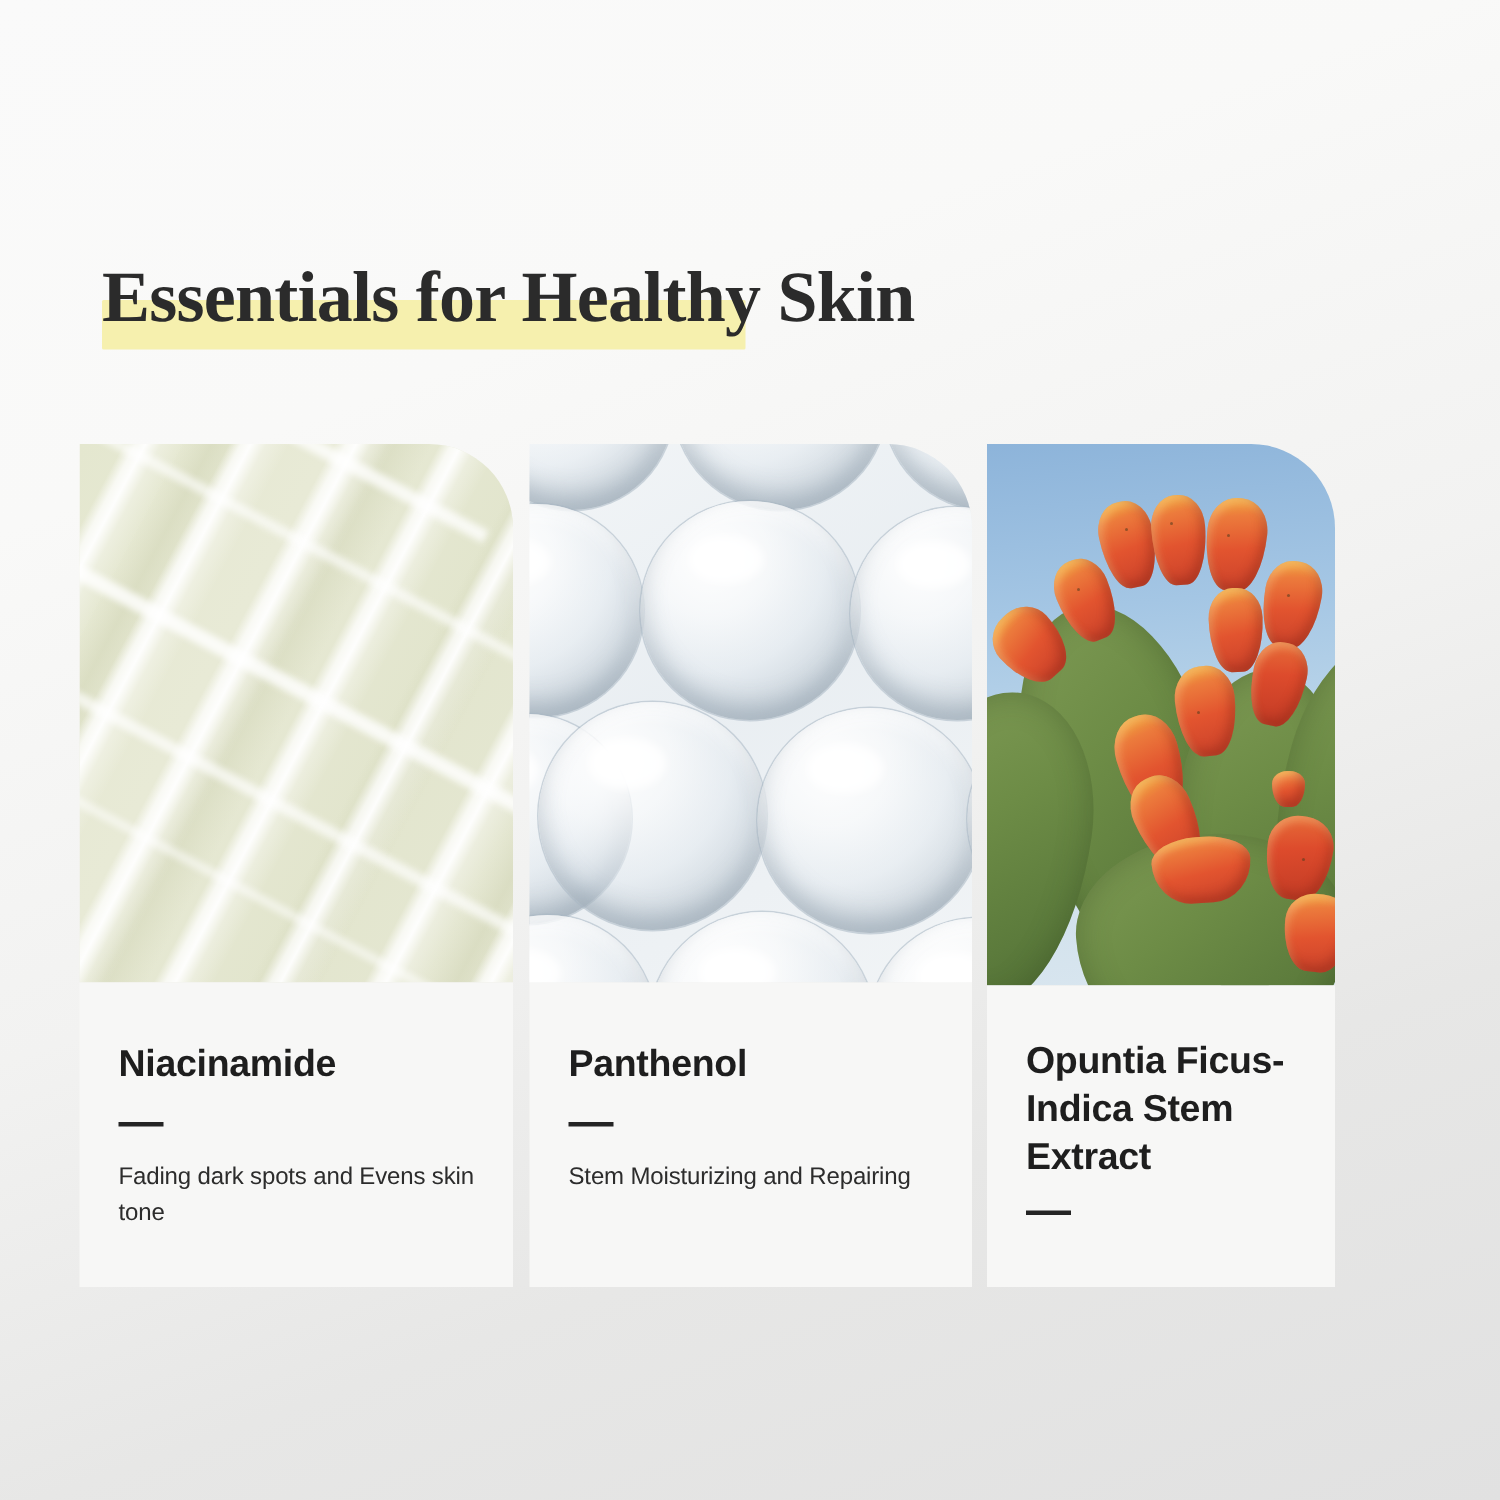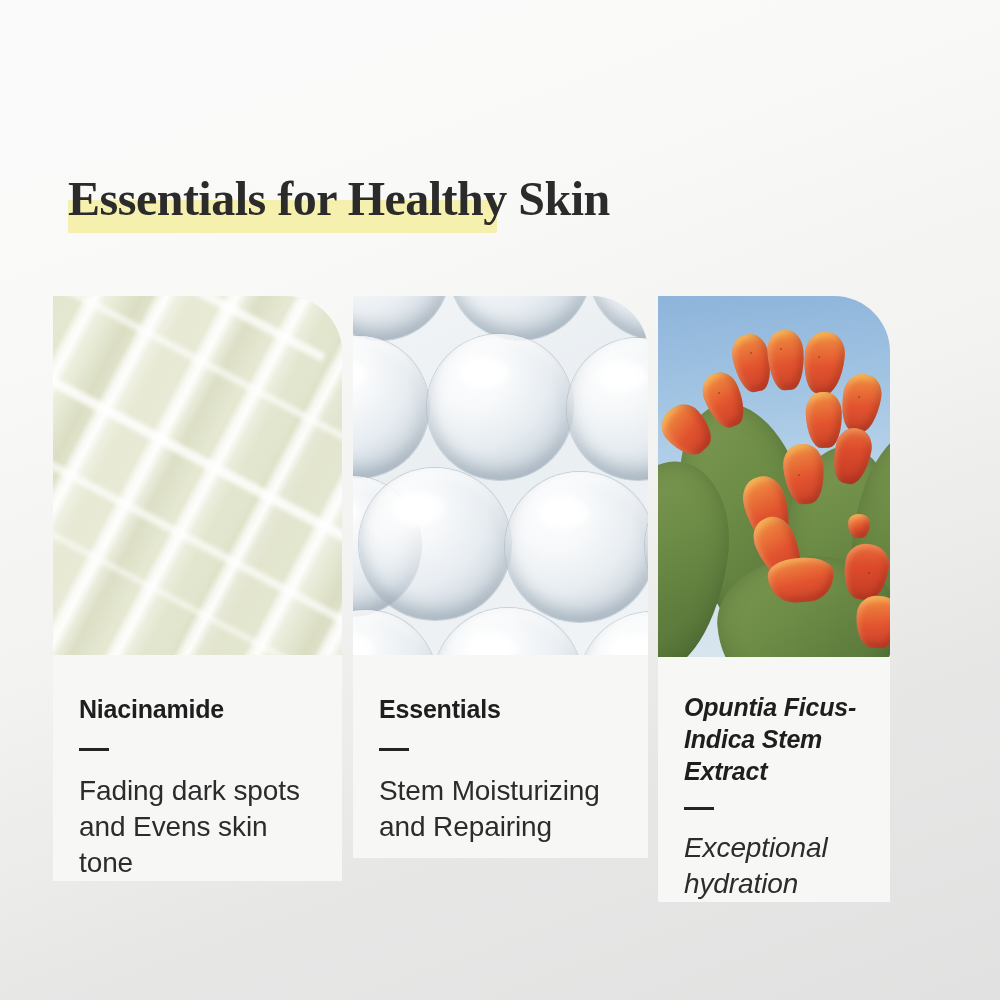--- a/index.html
+++ b/index.html
@@ -65,21 +65,21 @@
   }
   .card {
     position: absolute;
     top: 0;
     height: 562px;
     display: flex;
     flex-direction: column;
   }
   .card-1 { left: 0px;   width: 289px; }
   .card-2 { left: 300px; width: 295px; }
-  .card-3 { left: 605px; width: 232px; font-style: italic; }
+  .card-3 { left: 605px; width: 232px; }
 
   .card-media {
     position: relative;
     width: 100%;
     height: 359px;
     overflow: hidden;
     border-top-right-radius: 56px;
     flex: none;
   }
   .card-3 .card-media { height: 361px; }
@@ -103,22 +103,22 @@
   }
   .card-divider {
     width: 30px;
     height: 3px;
     background: #242424;
     margin: 23px 0 22px 0;
   }
   .card-3 .card-divider { margin: 20px 0 20px 0; }
   .card-desc {
     margin: 0;
-    font-size: 28px;
-    line-height: 36px;
+    font-size: 16px;
+    line-height: 24px;
     font-weight: 400;
     color: #2c2c2c;
     letter-spacing: -0.1px;
   }
 
   
   .cream {
     position: absolute;
     inset: 0;
     background:
@@ -243,21 +243,21 @@
           <div class="bubble" style="left:-72px; top:180px; width:140px; height:140px;"></div>
           <div class="bubble" style="left:6px;   top:172px; width:152px; height:152px;"></div>
           <div class="bubble" style="left:152px; top:176px; width:150px; height:150px;"></div>
           <div class="bubble" style="left:292px; top:178px; width:144px; height:144px;"></div>
           <div class="bubble" style="left:-60px; top:314px; width:144px; height:144px;"></div>
           <div class="bubble" style="left:80px;  top:312px; width:150px; height:150px;"></div>
           <div class="bubble" style="left:226px; top:316px; width:146px; height:146px;"></div>
         </div>
       </div>
       <div class="card-body">
-        <h2 class="card-title">Essentials</h2>
+        <h2 class="card-title">Panthenol</h2>
         <div class="card-divider"></div>
         <p class="card-desc">Stem Moisturizing and Repairing</p>
       </div>
     </div>
 
     <div class="card card-3">
       <div class="card-media">
         <div class="cactus">
 
           <div class="pad" style="left:30px;  top:105px; width:122px; height:250px; transform:rotate(-14deg);"></div>
@@ -290,18 +290,17 @@
           <div class="spine" style="left:160px; top:60px;"></div>
           <div class="spine" style="left:60px; top:96px;"></div>
           <div class="spine" style="left:200px; top:100px;"></div>
           <div class="spine" style="left:140px; top:178px;"></div>
           <div class="spine" style="left:210px; top:276px;"></div>
         </div>
       </div>
       <div class="card-body">
         <h2 class="card-title">Opuntia Ficus-Indica Stem Extract</h2>
         <div class="card-divider"></div>
-        <p class="card-desc">Exceptional hydration</p>
       </div>
     </div>
 
   </div>
 </div>
 
 </body></html>

